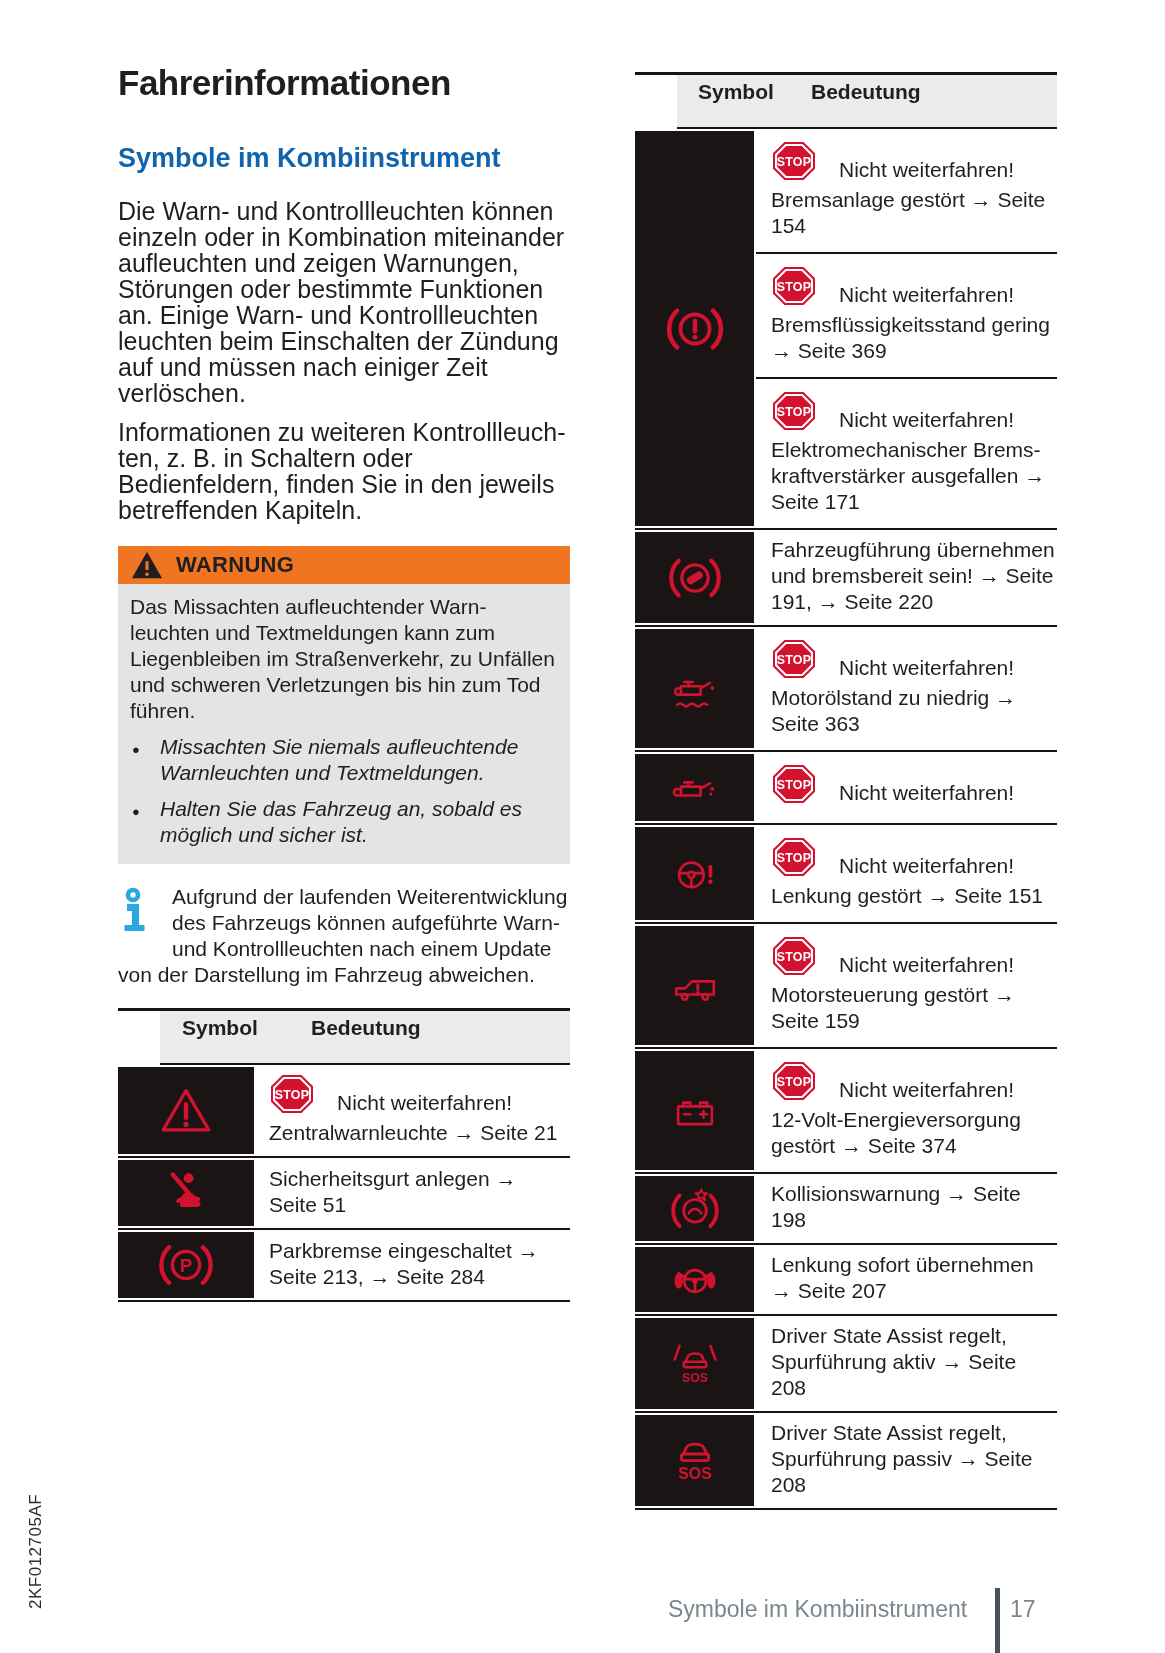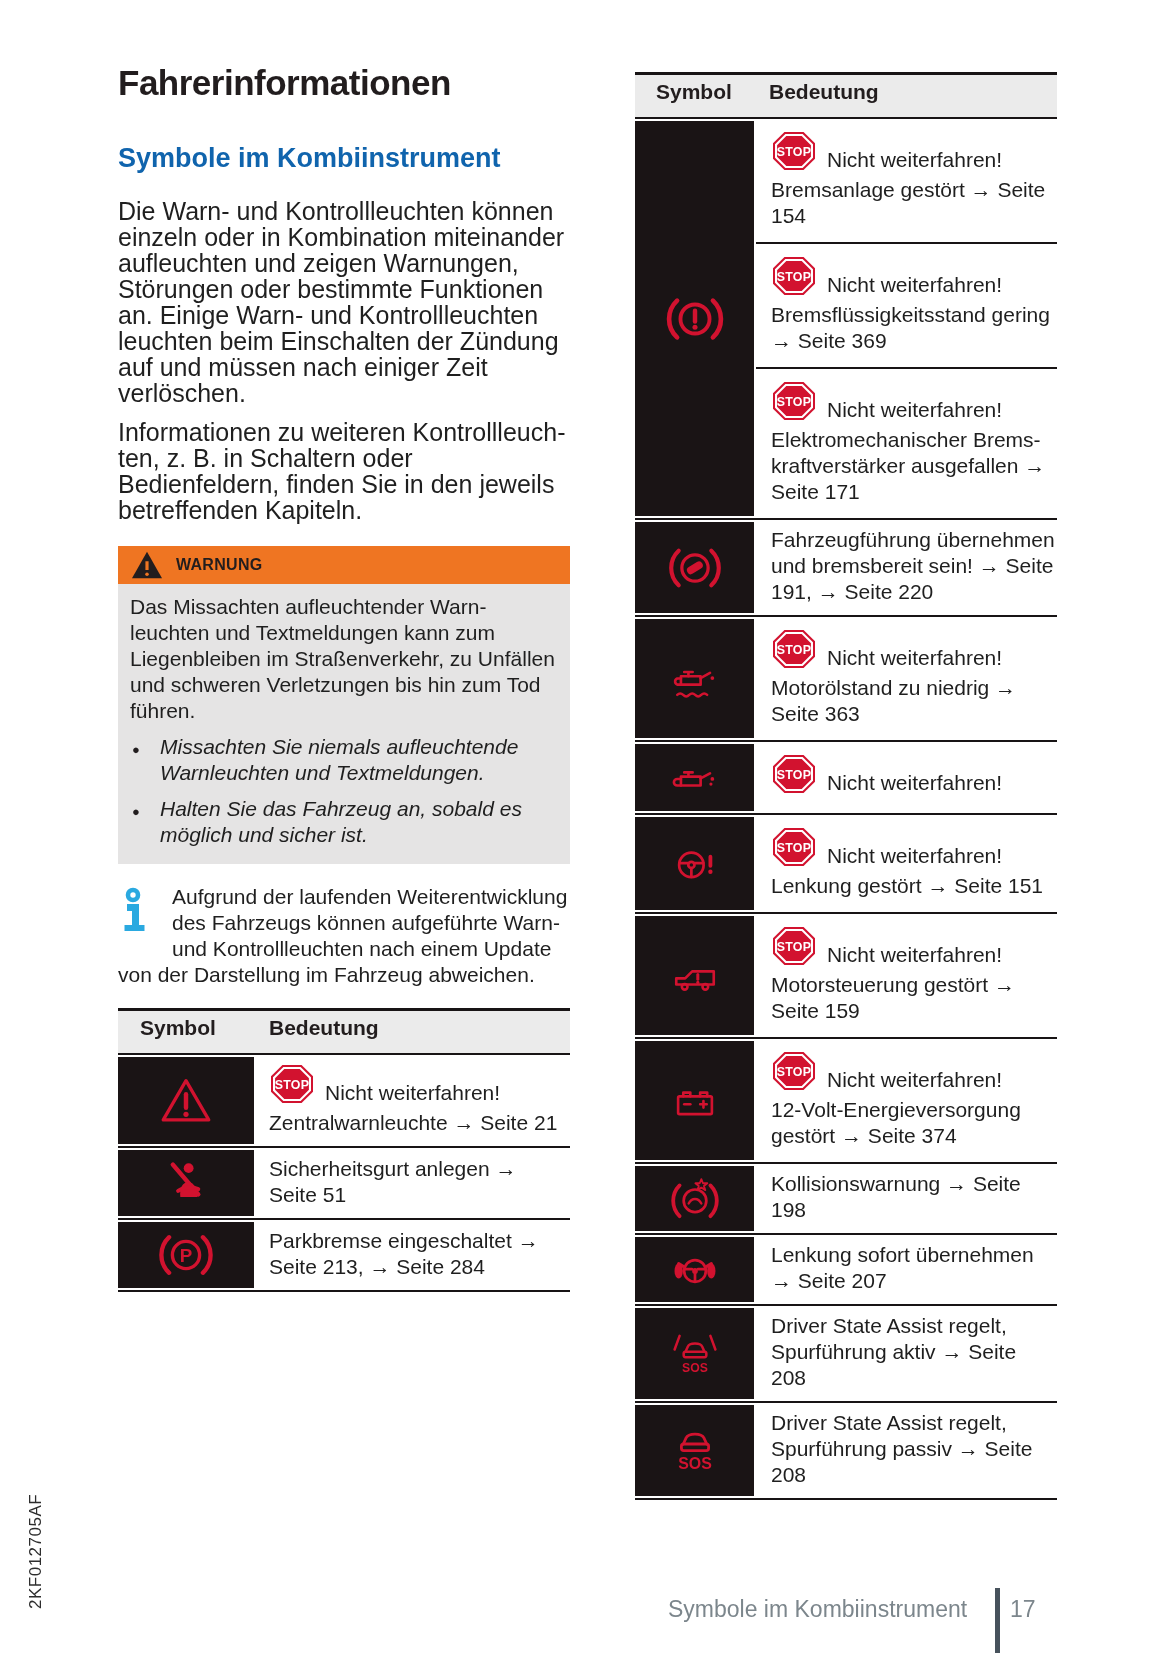--- a/index.html
+++ b/index.html
@@ -7,39 +7,39 @@
         font-family:"Liberation Sans",sans-serif;color:#1f1f1f;}
   
   .left-col{position:absolute;left:118px;top:0;width:452px;}
   .doc-title{margin:64px 0 0;font-size:35px;line-height:38px;font-weight:bold;letter-spacing:-0.5px;color:#221d1e;}
   .section-heading{margin:40px 0 0;font-size:27px;line-height:32px;font-weight:bold;color:#1064ad;}
   .intro{margin:24px 0 0;font-size:25px;line-height:26px;}
   .intro + .intro{margin-top:13px;}
   
   .warnbox{margin:23px 0 0;}
   .warnbox-header{background:#ef7522;display:flex;align-items:center;gap:12px;padding:4px 12px;height:30px;}
-  .warnbox-header .wlabel{font-size:16px;font-weight:bold;color:#221d1e;letter-spacing:0.3px;}
+  .warnbox-header .wlabel{font-size:22px;font-weight:bold;color:#221d1e;letter-spacing:0.3px;}
   .warnbox-body{background:#e5e4e4;padding:10px 12px 16px 12px;font-size:21px;line-height:26px;}
   .warn-bullets{margin:10px 0 0;padding:0;list-style:none;font-style:italic;}
   .warn-bullets li{position:relative;padding-left:30px;margin-top:10px;}
   .warn-bullets li::before{content:"\25CF";position:absolute;left:2px;top:3px;font-size:13px;color:#221d1e;}
   
   .note{margin:20px 0 0;font-size:21px;line-height:26px;}
   .note .note-icon{float:left;width:34px;height:56px;margin:3px 20px 2px 0;}
   .note::after{content:"";display:block;clear:both;}
   
   .sym-table{border-top:3px solid #181415;}
   .tbl-header{display:flex;background:#ebebeb;border-bottom:2px solid #181415;
-              font-size:21px;font-weight:bold;color:#221d1e;padding:5px 0 13px;}
+              font-size:21px;font-weight:bold;color:#221d1e;padding:5px 0 23px;margin-left:42px;}
   .group{display:flex;border-bottom:2px solid #181415;align-items:stretch;}
   .sym-cell{background:#1a1415;margin:2px 2px 2px 0;display:flex;align-items:center;justify-content:center;flex-shrink:0;}
   .entries{flex:1;display:flex;flex-direction:column;}
   .entry{padding:11px 2px 13px 15px;border-bottom:2px solid #181415;font-size:21px;line-height:26px;}
   .entry:last-child{border-bottom:none;}
-  .stopline{display:flex;align-items:flex-end;gap:10px;margin-bottom:5px;}
+  .stopline{display:flex;align-items:flex-end;gap:22px;margin-bottom:5px;}
   .stopline .stoplabel{line-height:24px;}
   .stopbadge{flex-shrink:0;}
   .entry.no-stop{padding-top:7px;padding-bottom:10px;}
   
   .ltable{margin:20px 0 0;width:452px;}
   .ltable .sym-cell{width:136px;}
   .ltable .entry{padding:8px 2px 10px 13px;}
   .ltable .col-symbol{width:136px;padding-left:22px;box-sizing:border-box;}
   
   .right-col{position:absolute;left:635px;top:72px;width:422px;}

